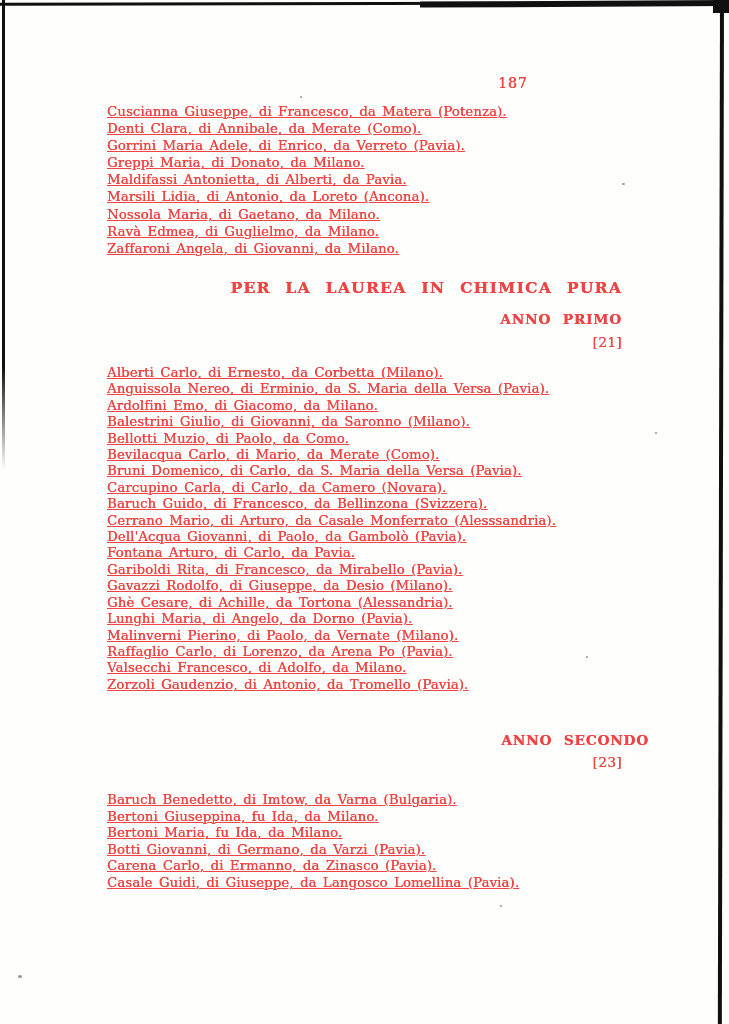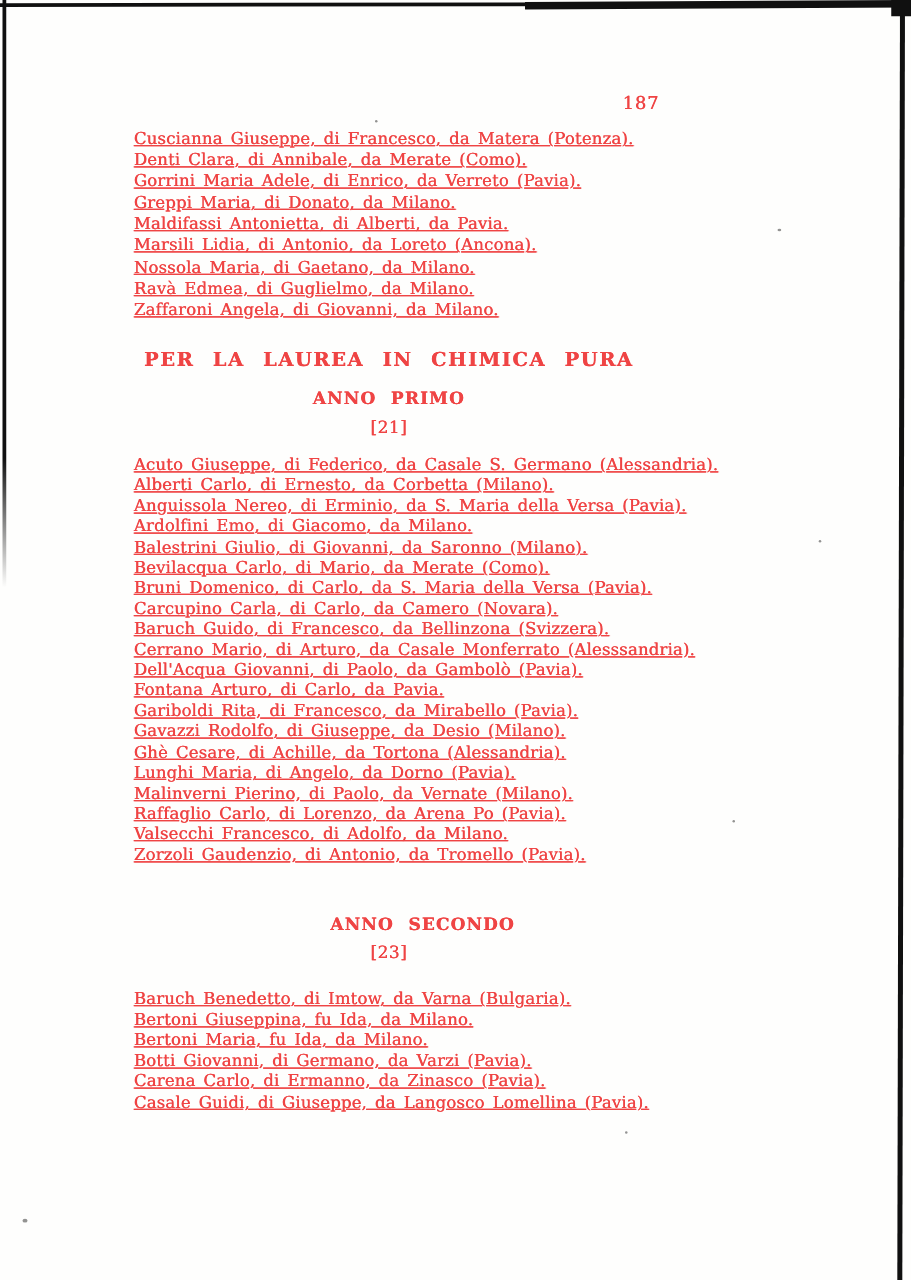--- a/index.html
+++ b/index.html
@@ -35,21 +35,21 @@
     text-shadow:.3px 0 0 currentColor;
     text-decoration:underline;
   }
   .list-intro   { position:absolute; left:107px; top:103px; }
   .list-intro   .entry { line-height:17.1px; }
   .list-primo   { position:absolute; left:107px; top:365px; }
   .list-primo   .entry { line-height:16.4px; }
   .list-secondo { position:absolute; left:107px; top:792px; }
   .list-secondo .entry { line-height:16.5px; }
 
-  .centered { position:absolute; left:0; width:622px; text-align:center; white-space:nowrap; }
+  .centered { position:absolute; left:0; width:622px; text-align:right; white-space:nowrap; }
   .degree-title {
     top:278px;
     font-size:15.5px; font-weight:bold;
     letter-spacing:1.3px; word-spacing:8px;
     text-shadow:.3px 0 0 currentColor;
   }
   .year-heading {
     font-size:13.6px; font-weight:bold;
     letter-spacing:.9px; word-spacing:6px;
     text-shadow:.3px 0 0 currentColor;
@@ -92,25 +92,25 @@
       <div class="entry">Nossola Maria, di Gaetano, da Milano.</div>
       <div class="entry">Ravà Edmea, di Guglielmo, da Milano.</div>
       <div class="entry">Zaffaroni Angela, di Giovanni, da Milano.</div>
     </div>
 
   <div class="centered degree-title">PER LA LAUREA IN CHIMICA PURA</div>
 
   <div class="centered year-heading h-primo">ANNO PRIMO</div>
   <div class="centered year-count c-primo">[21]</div>
   <div class="list-primo">
-      <div class="entry">Acuto Giuseppe, di Federico, da Casale S. Germano (Alessandria).</div>
       <div class="entry">Alberti Carlo, di Ernesto, da Corbetta (Milano).</div>
       <div class="entry">Anguissola Nereo, di Erminio, da S. Maria della Versa (Pavia).</div>
       <div class="entry">Ardolfini Emo, di Giacomo, da Milano.</div>
       <div class="entry">Balestrini Giulio, di Giovanni, da Saronno (Milano).</div>
+      <div class="entry">Bellotti Muzio, di Paolo, da Como.</div>
       <div class="entry">Bevilacqua Carlo, di Mario, da Merate (Como).</div>
       <div class="entry">Bruni Domenico, di Carlo, da S. Maria della Versa (Pavia).</div>
       <div class="entry">Carcupino Carla, di Carlo, da Camero (Novara).</div>
       <div class="entry">Baruch Guido, di Francesco, da Bellinzona (Svizzera).</div>
       <div class="entry">Cerrano Mario, di Arturo, da Casale Monferrato (Alesssandria).</div>
       <div class="entry">Dell'Acqua Giovanni, di Paolo, da Gambolò (Pavia).</div>
       <div class="entry">Fontana Arturo, di Carlo, da Pavia.</div>
       <div class="entry">Gariboldi Rita, di Francesco, da Mirabello (Pavia).</div>
       <div class="entry">Gavazzi Rodolfo, di Giuseppe, da Desio (Milano).</div>
       <div class="entry">Ghè Cesare, di Achille, da Tortona (Alessandria).</div>

